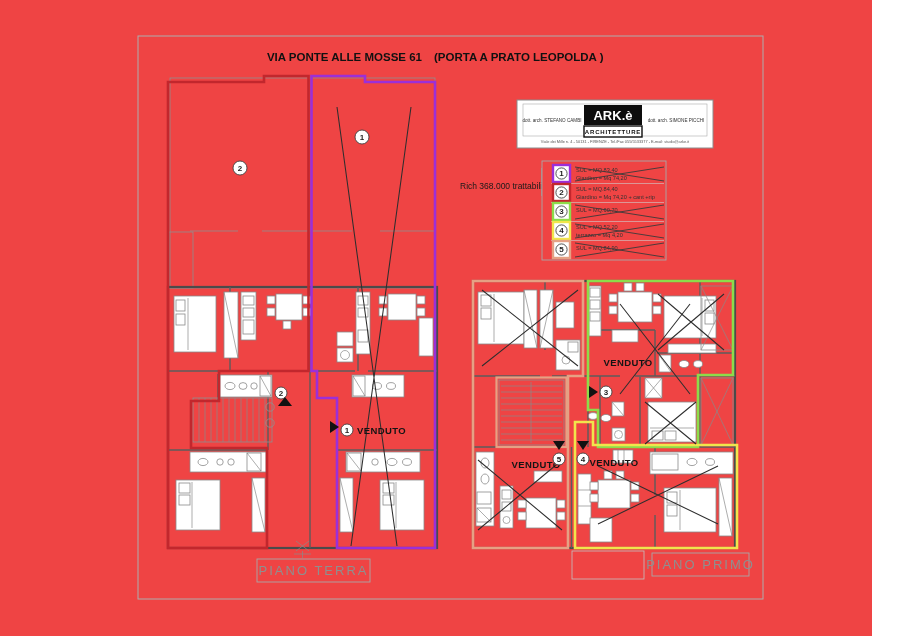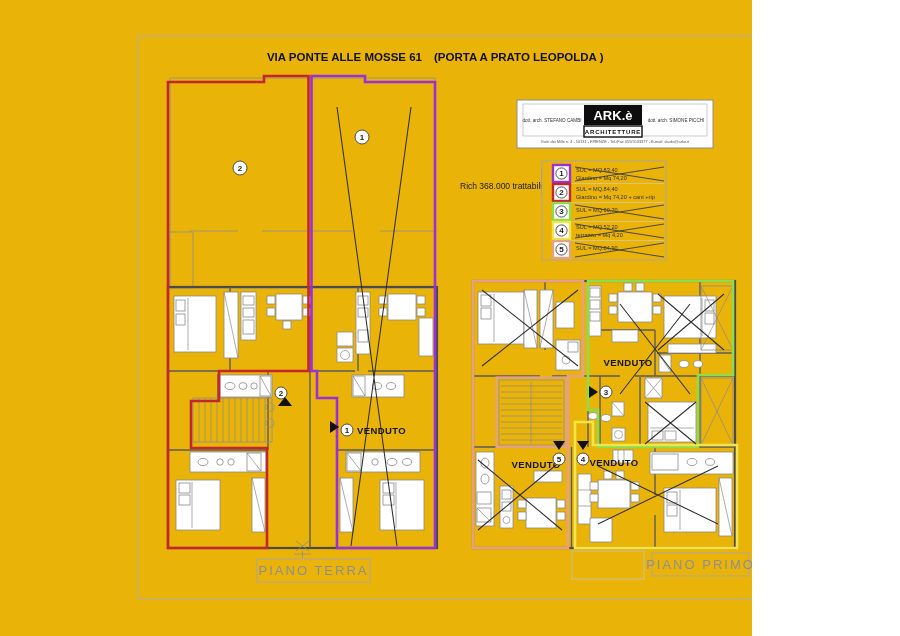--- a/index.html
+++ b/index.html
@@ -1,16 +1,16 @@
 <!DOCTYPE html>
 <html><head>
 <meta charset="utf-8">
 <style>
   html,body{margin:0;padding:0;background:#ffffff;}
-  #sheet{position:relative;width:752px;height:636px;background:#eab308;overflow:hidden;
+  #sheet{position:relative;width:872px;height:636px;background:#ef4444;overflow:hidden;
          font-family:"Liberation Sans", sans-serif;}
   svg text{font-family:"Liberation Sans", sans-serif;}
   .wall{stroke:#4b4b4b;stroke-width:2.2;fill:none;}
   .wall2{stroke:#5c5c5c;stroke-width:1.4;fill:none;}
   .thin{stroke:#909090;stroke-width:0.8;fill:none;}
   .furn{stroke:#8a8a8a;stroke-width:0.8;fill:#ffffff;}
   .fixline{stroke:#8a8a8a;stroke-width:0.7;fill:none;}
   .xmark{stroke:#2e2e2e;stroke-width:1.05;fill:none;}
   .unitline{fill:none;stroke-width:2.6;}
   .cadlabel{fill:#8f8f8f;font-size:13px;letter-spacing:2px;}

